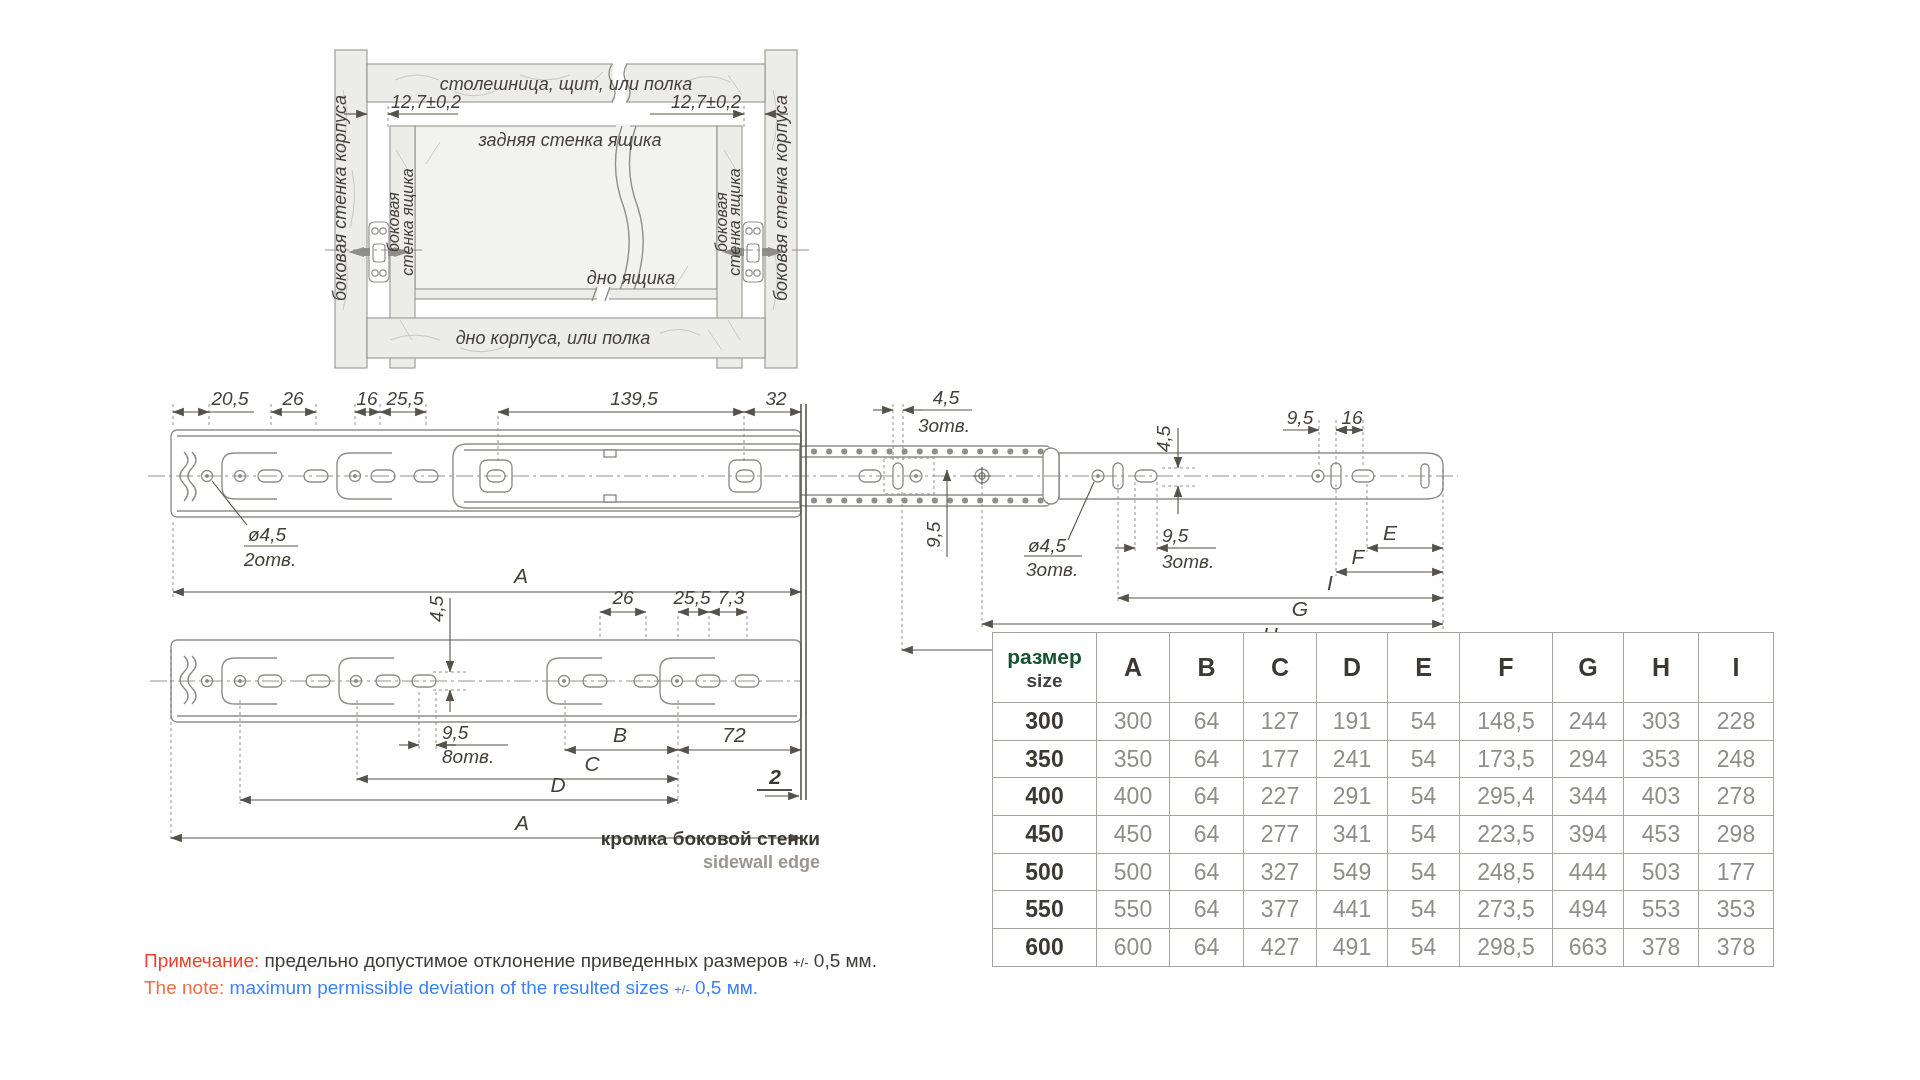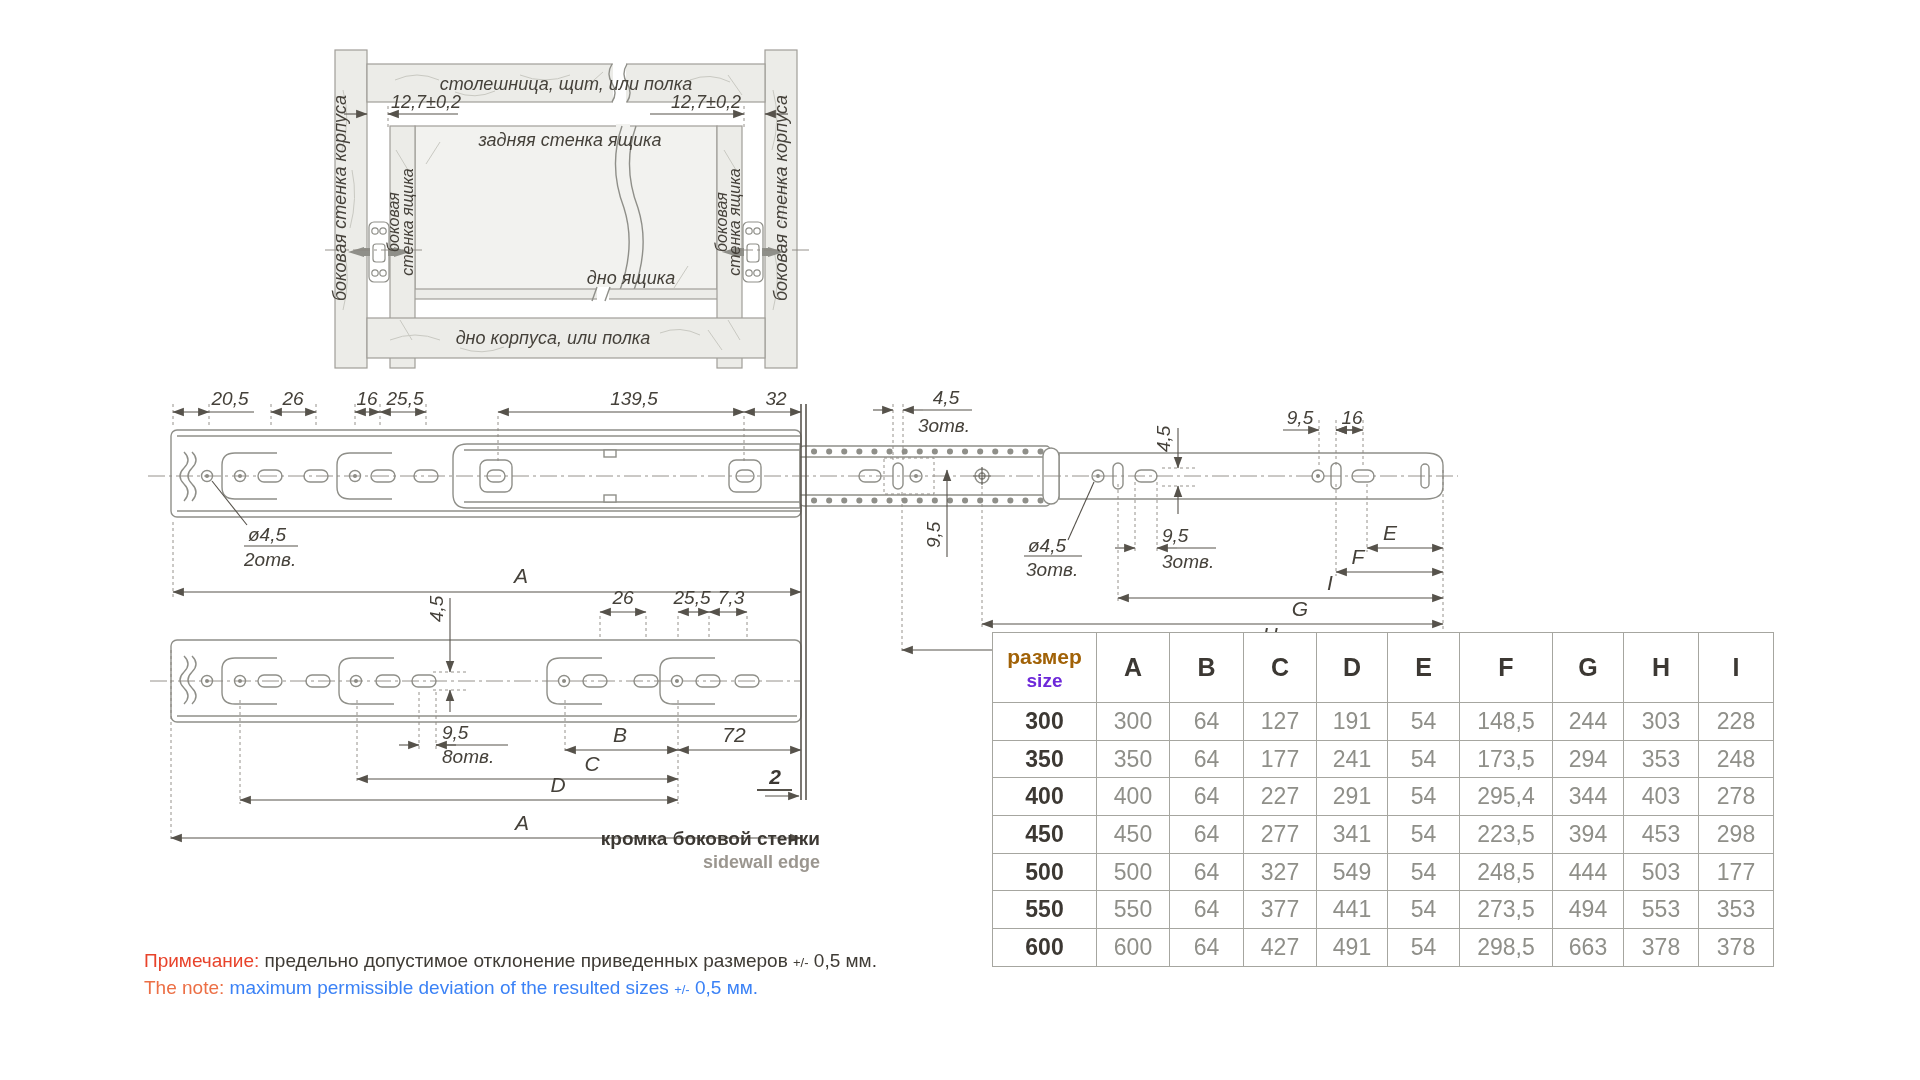--- a/index.html
+++ b/index.html
@@ -24,22 +24,22 @@
   .dtl {fill:#45413a;font-size:21px;font-style:italic}
   .lbl {fill:#45413a;font-size:18px;font-style:italic}
   .lbs {fill:#45413a;font-size:16px;font-style:italic}
   .mid{text-anchor:middle}.end{text-anchor:end}
   
   .spec-table{position:absolute;left:992px;top:632px;width:781px;border-collapse:collapse;
      table-layout:fixed;background:#fff}
   .spec-table th,.spec-table td{border:1.5px solid #a6a6a0;text-align:center;vertical-align:middle;padding:0}
   .spec-table thead tr{height:70px}
   .spec-table tbody tr{height:37.7px}
-  .h-ru{font-size:21px;color:#a16207;line-height:26px}
-  .h-en{font-size:19px;color:#6d28d9;line-height:22px}
+  .h-ru{font-size:21px;color:#14532d;line-height:26px}
+  .h-en{font-size:19px;color:#404040;line-height:22px}
   .col-letter{font-size:25px;font-weight:bold;color:#3c3833}
   .spec-table td.c-size{font-size:23px;font-weight:bold;color:#3c3833}
   .spec-table td.c-val{font-size:23px;color:#8f8f89}
   
   .note{position:absolute;left:144px;top:948px;font-size:19px;line-height:25px;white-space:nowrap}
   .n-red{color:#e8432b}
   .n-orange{color:#ec6f45}
   .n-dark{color:#3f3b35}
   .n-gray{color:#3b82f6}
   .n-tol{font-size:13px}

